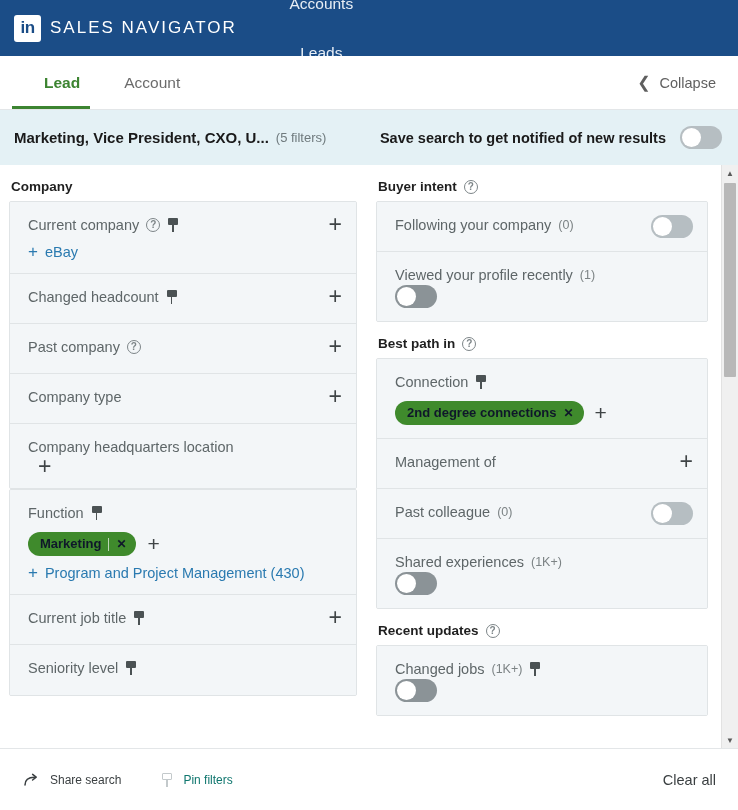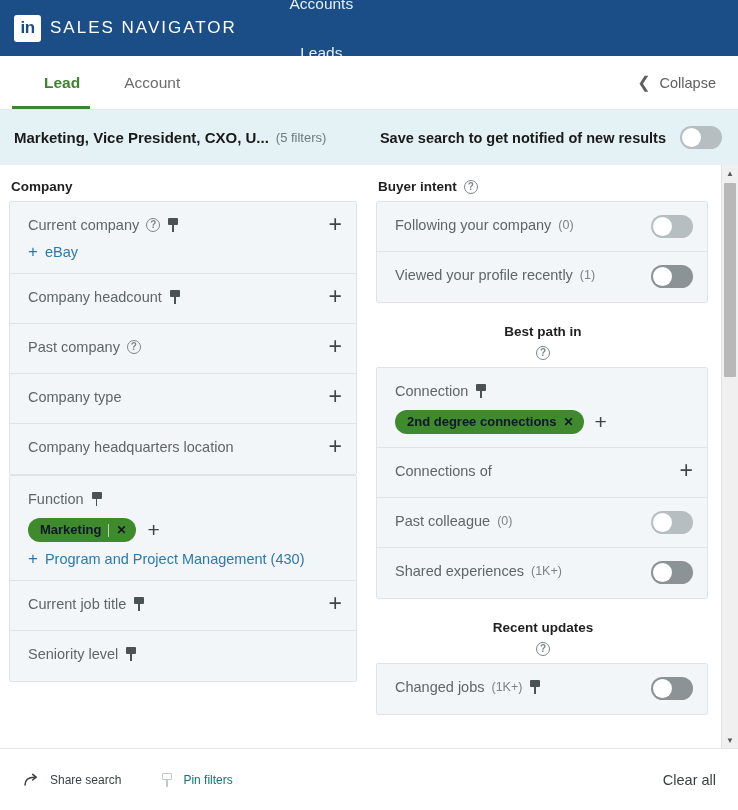--- a/index.html
+++ b/index.html
@@ -206,40 +206,40 @@
 
   .group-title {
     font-size: 13.5px;
     font-weight: bold;
     color: #1f1f1f;
     margin: 0 0 7px 2px;
     display: flex;
     align-items: center;
     gap: 7px;
   }
-  .group-title.spaced { margin-top: 21px; flex-direction: column; }
+  .group-title.spaced { margin-top: 14px; }
 
   .card {
     border: 1px solid #e0e4e6;
     border-radius: 2px;
     overflow: hidden;
     background: #f3f6f8;
   }
 
   .frow {
     background: #f3f6f8;
     border-bottom: 1px solid #e0e4e6;
     padding: 13px 14px 13px 18px;
     box-sizing: border-box;
     display: flex;
     align-items: flex-start;
     cursor: pointer;
     min-height: 50px;
   }
-  .frow:last-child { border-bottom: none; }
+  .frow:last-child { border-bottom: none; flex-direction: column; }
   .frow-main {
     flex: 1 1 auto;
     min-width: 0;
   }
   .frow-label {
     font-size: 14.5px;
     color: #5e6668;
     display: flex;
     align-items: center;
     gap: 7px;
@@ -490,21 +490,21 @@
               <span class="sp">+</span>
               <span>eBay</span>
             </div>
           </div>
           <span class="plus">+</span>
         </div>
 
         <div class="frow">
           <div class="frow-main">
             <div class="frow-label">
-              <span>Company headcount</span>
+              <span>Changed headcount</span>
               <span class="icon-pin"></span>
             </div>
           </div>
           <span class="plus">+</span>
         </div>
 
         <div class="frow">
           <div class="frow-main">
             <div class="frow-label">
               <span>Past company</span>
@@ -631,21 +631,21 @@
                 <span class="x">✕</span>
               </span>
               <span class="pill-plus">+</span>
             </div>
           </div>
         </div>
 
         <div class="frow">
           <div class="frow-main">
             <div class="frow-label">
-              <span>Connections of</span>
+              <span>Management of</span>
             </div>
           </div>
           <span class="plus">+</span>
         </div>
 
         <div class="frow">
           <div class="frow-main">
             <div class="frow-label">
               <span>Past colleague</span>
               <span class="frow-count">(0)</span>

